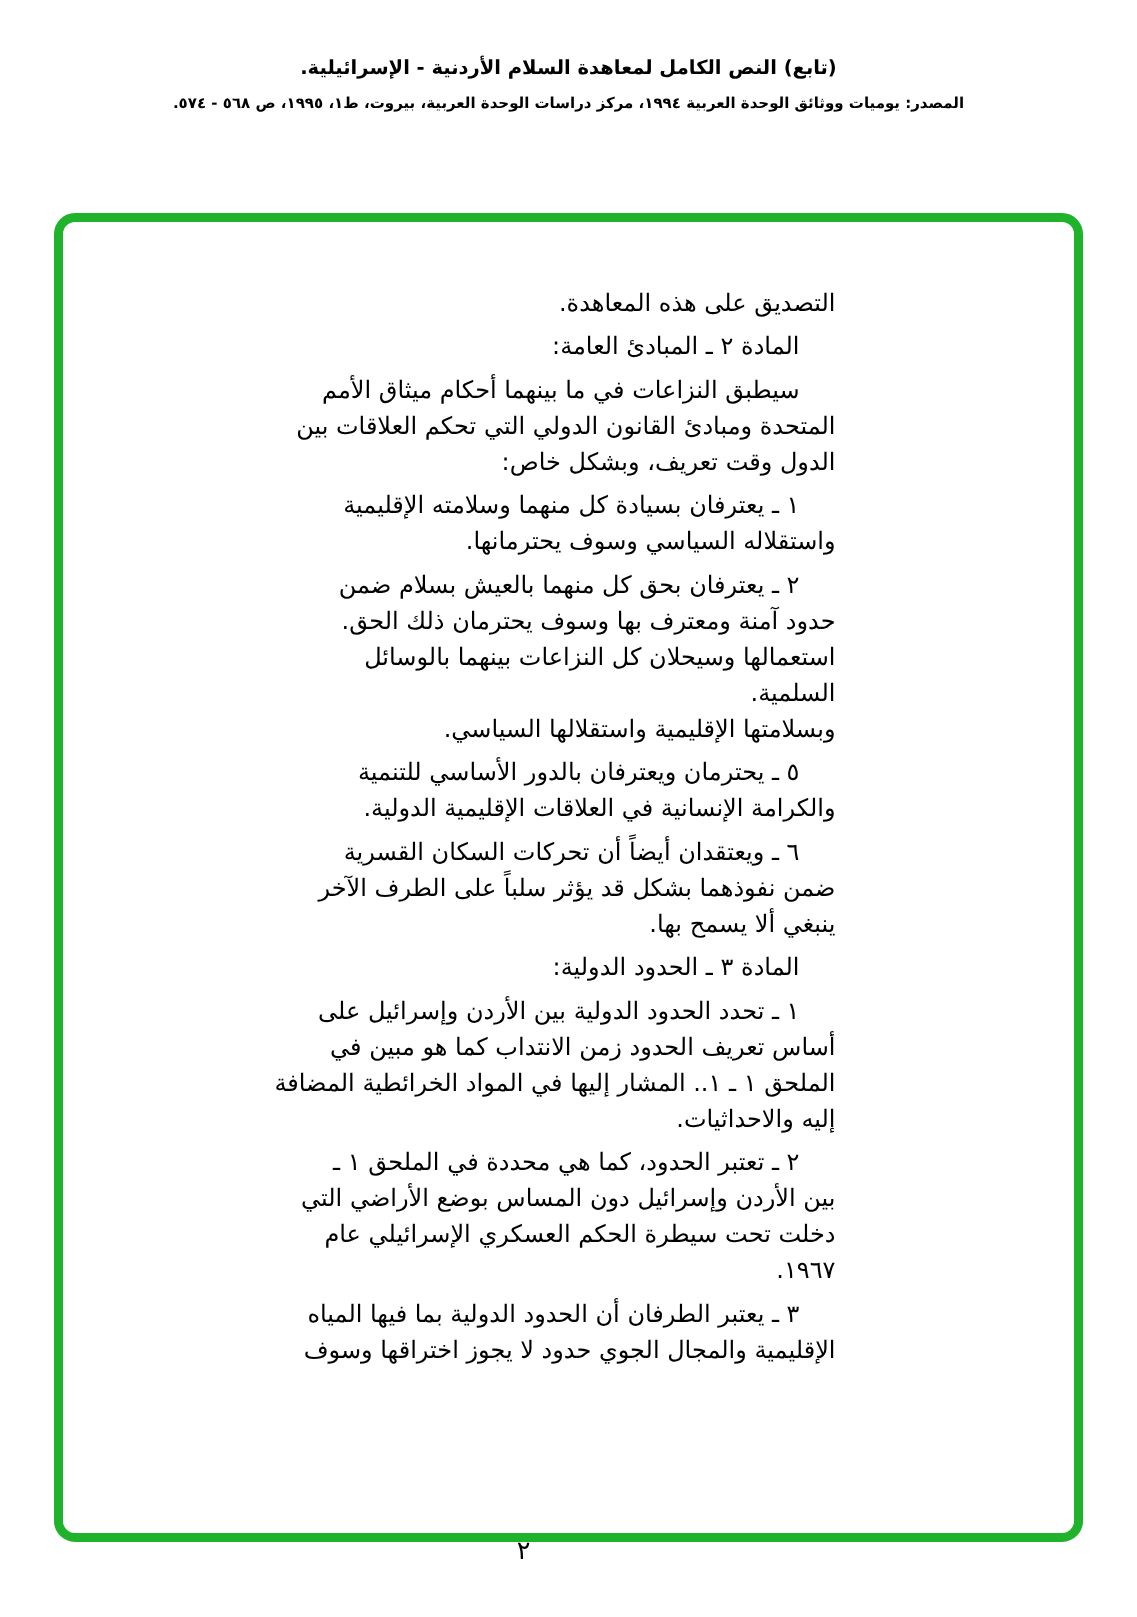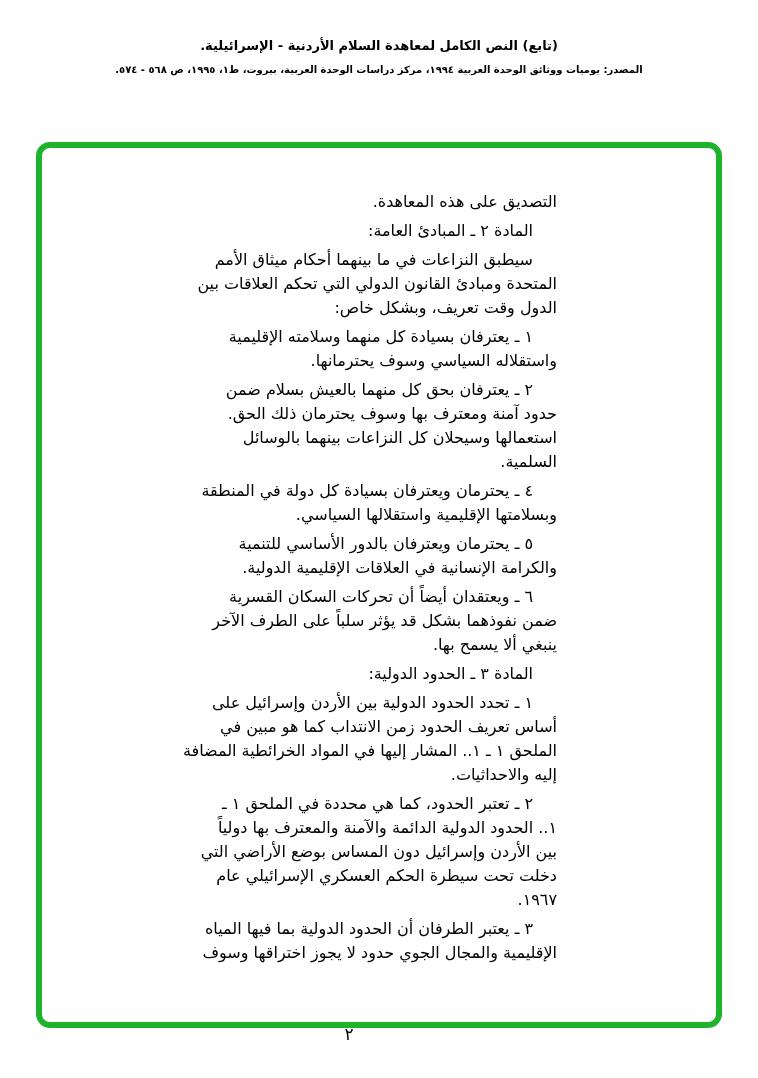--- a/index.html
+++ b/index.html
@@ -86,34 +86,32 @@
       <div class="line para-start">المادة ٢ ـ المبادئ العامة:</div>
       <div class="line para-start">سيطبق النزاعات في ما بينهما أحكام ميثاق الأمم</div>
       <div class="line">المتحدة ومبادئ القانون الدولي التي تحكم العلاقات بين</div>
       <div class="line">الدول وقت تعريف، وبشكل خاص:</div>
       <div class="line para-start">١ ـ يعترفان بسيادة كل منهما وسلامته الإقليمية</div>
       <div class="line">واستقلاله السياسي وسوف يحترمانها.</div>
       <div class="line para-start">٢ ـ يعترفان بحق كل منهما بالعيش بسلام ضمن</div>
       <div class="line">حدود آمنة ومعترف بها وسوف يحترمان ذلك الحق.</div>
       <div class="line">استعمالها وسيحلان كل النزاعات بينهما بالوسائل</div>
       <div class="line">السلمية.</div>
-      <div class="line para-start">٤ ـ يحترمان ويعترفان بسيادة كل دولة في المنطقة</div>
       <div class="line">وبسلامتها الإقليمية واستقلالها السياسي.</div>
       <div class="line para-start">٥ ـ يحترمان ويعترفان بالدور الأساسي للتنمية</div>
       <div class="line">والكرامة الإنسانية في العلاقات الإقليمية الدولية.</div>
       <div class="line para-start">٦ ـ ويعتقدان أيضاً أن تحركات السكان القسرية</div>
       <div class="line">ضمن نفوذهما بشكل قد يؤثر سلباً على الطرف الآخر</div>
       <div class="line">ينبغي ألا يسمح بها.</div>
       <div class="line para-start">المادة ٣ ـ الحدود الدولية:</div>
       <div class="line para-start">١ ـ تحدد الحدود الدولية بين الأردن وإسرائيل على</div>
       <div class="line">أساس تعريف الحدود زمن الانتداب كما هو مبين في</div>
       <div class="line">الملحق ١ ـ ١.. المشار إليها في المواد الخرائطية المضافة</div>
       <div class="line">إليه والاحداثيات.</div>
       <div class="line para-start">٢ ـ تعتبر الحدود، كما هي محددة في الملحق ١ ـ</div>
-      <div class="line">١.. الحدود الدولية الدائمة والآمنة والمعترف بها دولياً</div>
       <div class="line">بين الأردن وإسرائيل دون المساس بوضع الأراضي التي</div>
       <div class="line">دخلت تحت سيطرة الحكم العسكري الإسرائيلي عام</div>
       <div class="line">١٩٦٧.</div>
       <div class="line para-start">٣ ـ يعتبر الطرفان أن الحدود الدولية بما فيها المياه</div>
       <div class="line">الإقليمية والمجال الجوي حدود لا يجوز اختراقها وسوف</div>
     </div>
 </div>
 
 <div class="page-number">٢</div>
 

